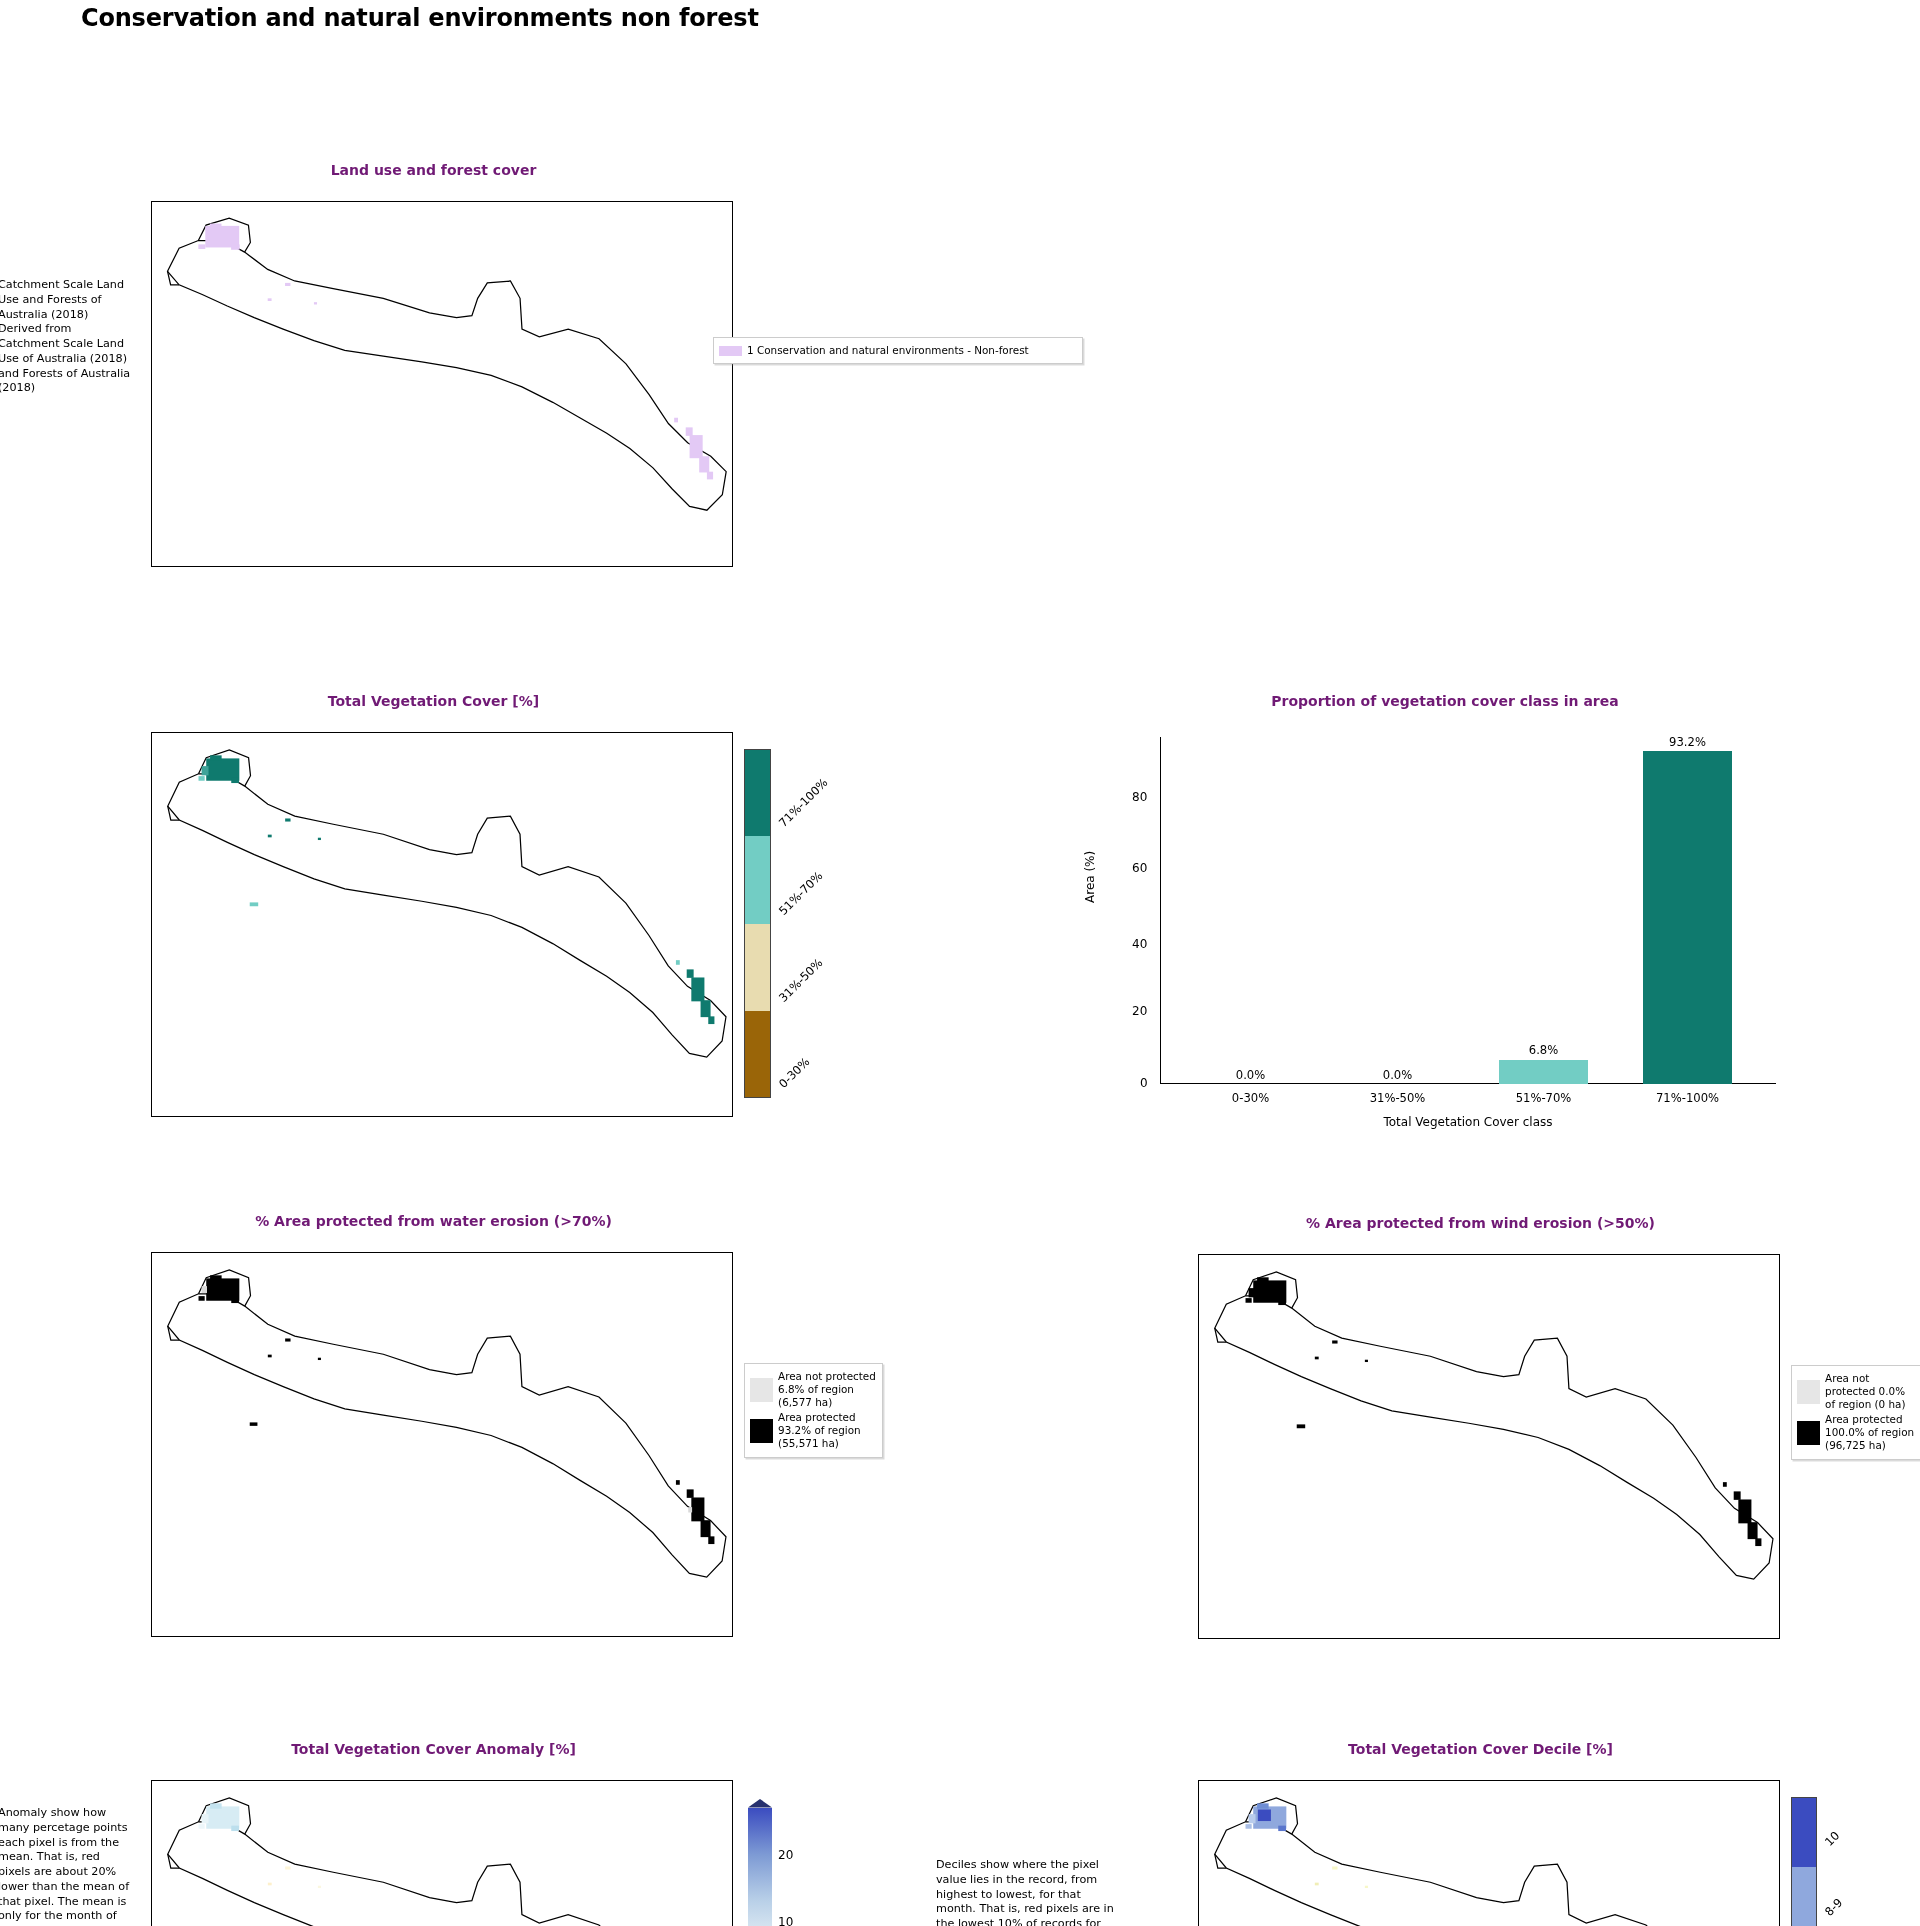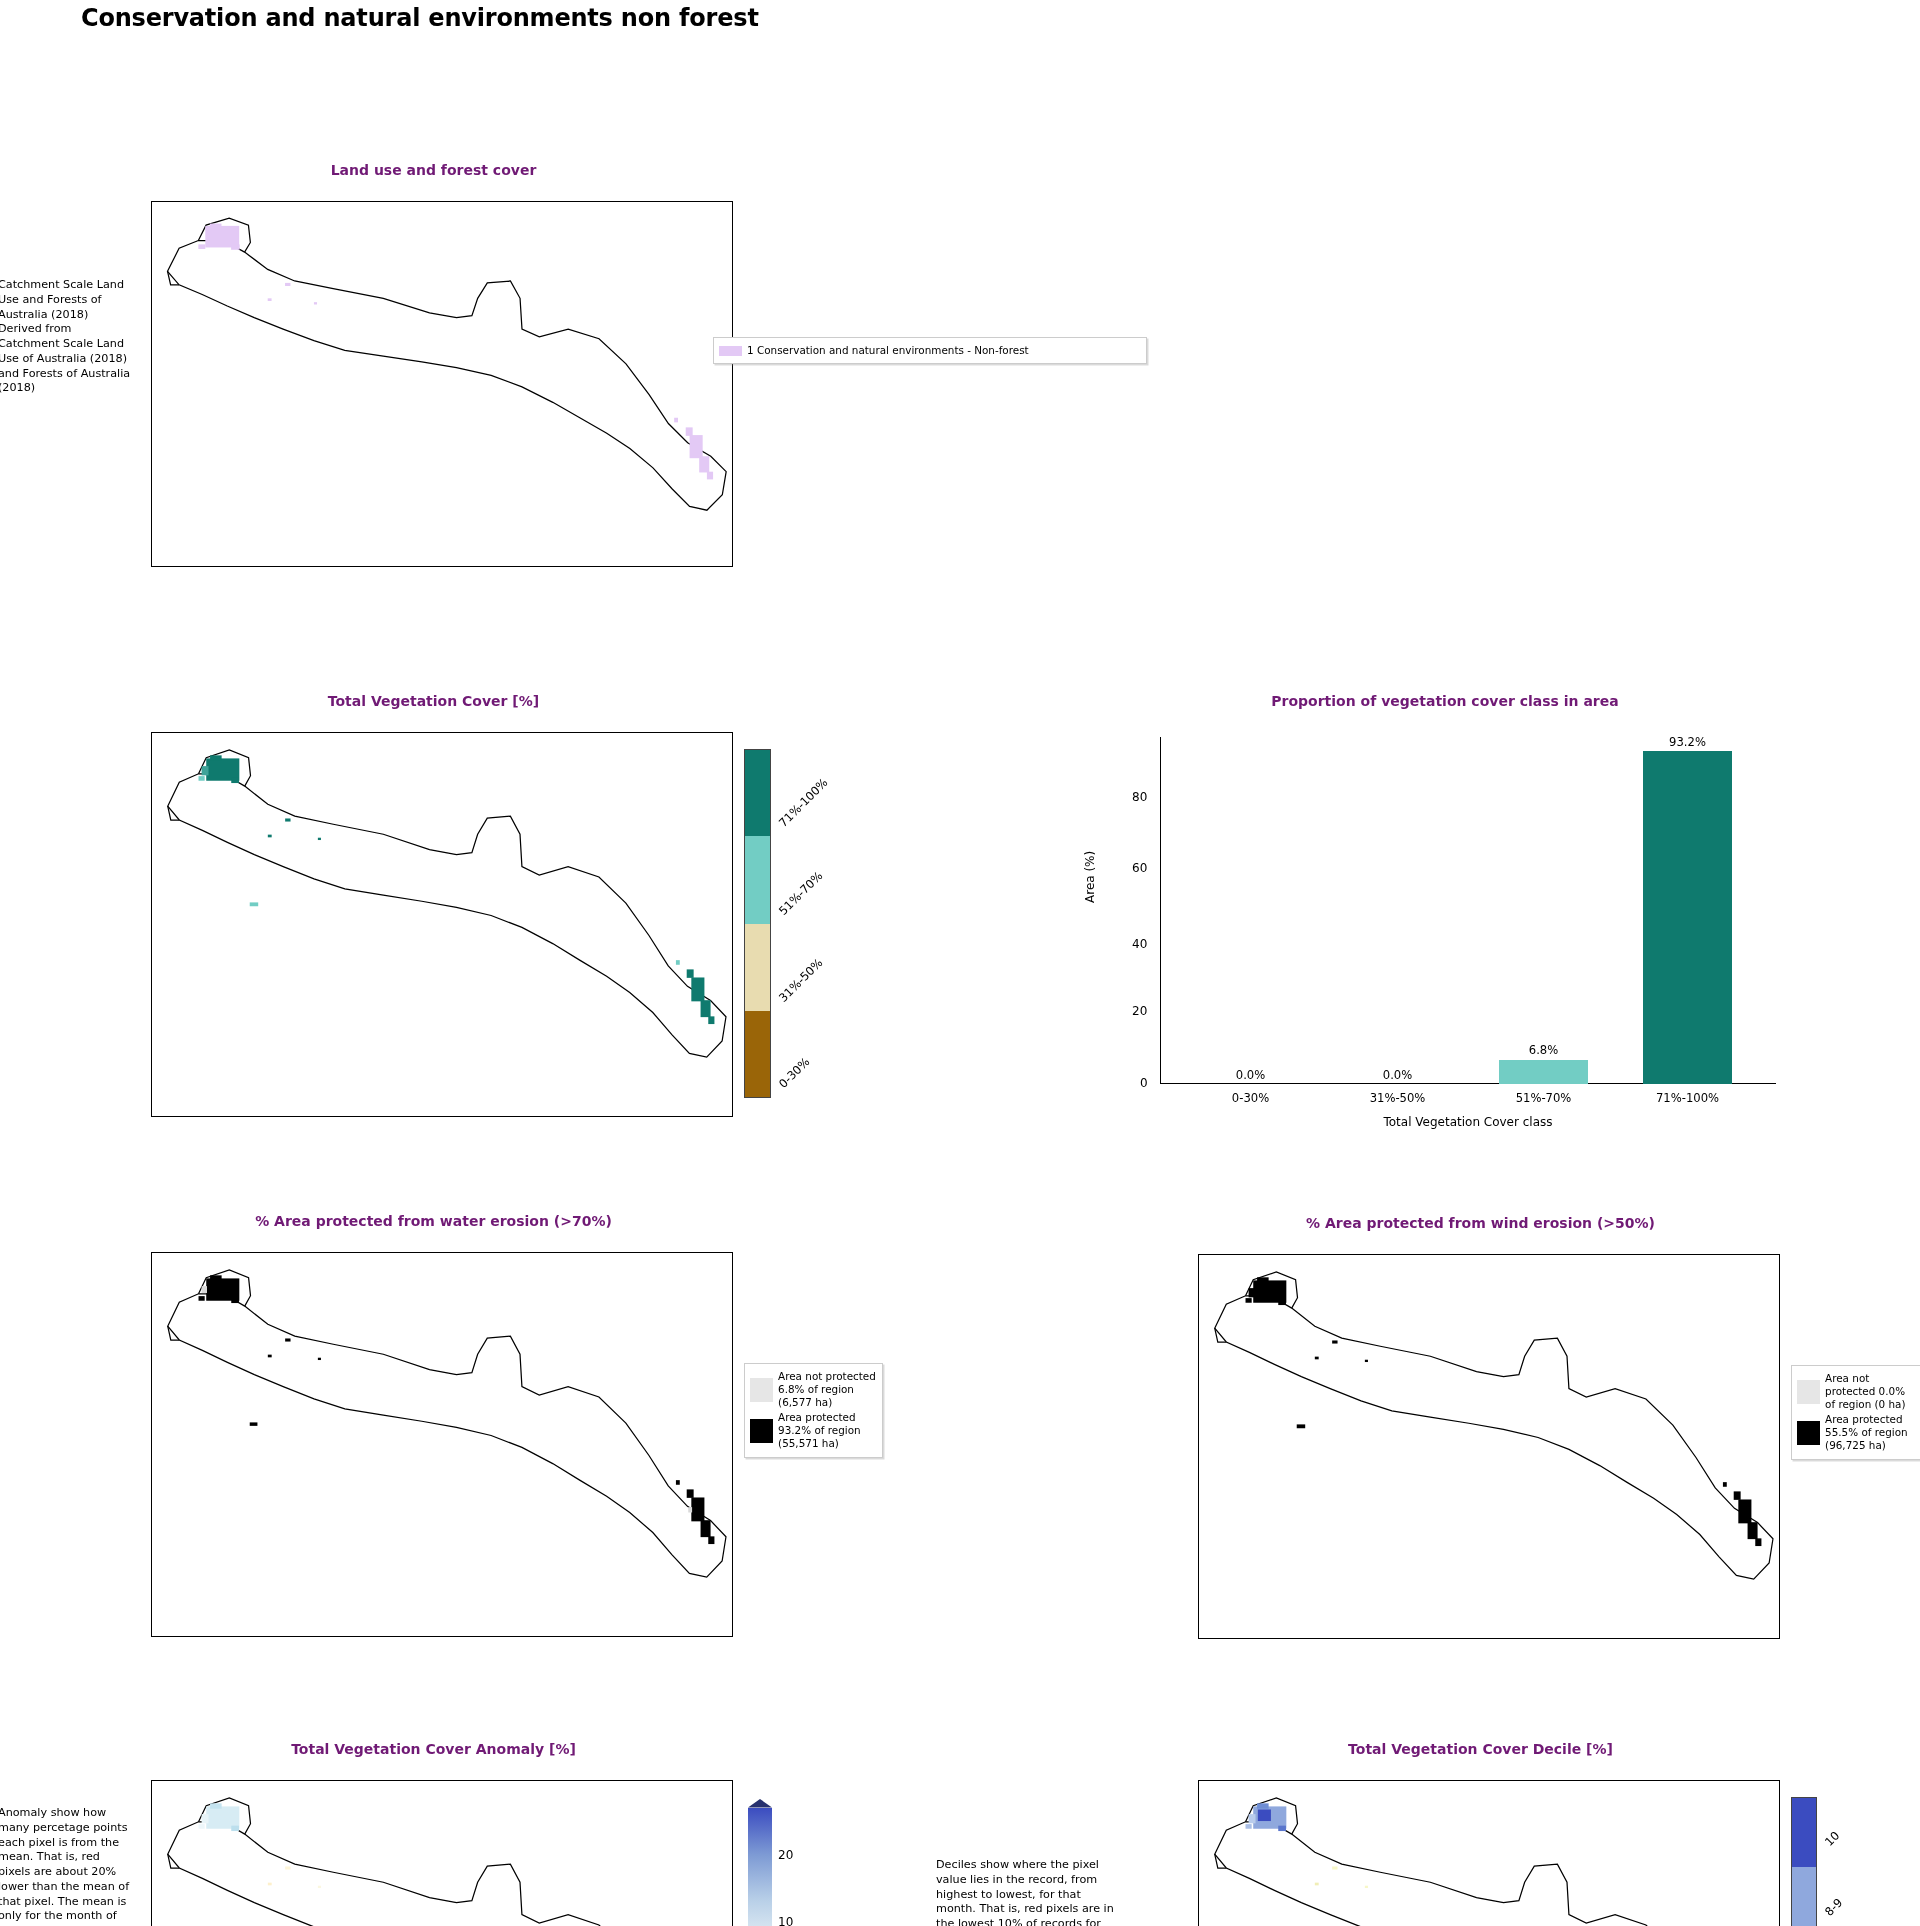--- a/index.html
+++ b/index.html
@@ -115,21 +115,21 @@
         <rect x="420" y="260" width="8" height="6"></rect>
         <rect x="1395" y="605" width="34" height="60"></rect>
         <rect x="1420" y="660" width="26" height="42"></rect>
         <rect x="1385" y="585" width="18" height="22"></rect>
         <rect x="1440" y="700" width="16" height="20"></rect>
         <rect x="1355" y="560" width="10" height="12"></rect>
       </g>
     </svg>
   </div>
   <div class="side-note" style="left:-141px; top:116px; width:135px;">Catchment Scale Land Use and Forests of Australia (2018) Derived from Catchment Scale Land Use of Australia (2018) and Forests of Australia (2018)</div>
-  <div class="legend-box" style="left:574px; top:175px; width:434px;">
+  <div class="legend-box" style="left:574px; top:175px; width:370px;">
     <div class="legend-row">
       <span class="legend-swatch" style="background:#e3c9f5;"></span>
       <span class="legend-text">1 Conservation and natural environments - Non-forest</span>
     </div>
   </div>
 </div>
 
 <div class="panel" style="left:139px; top:693px; width:589px; height:462px;">
   <div class="panel-title" style="top:0;">Total Vegetation Cover [%]</div>
   <div class="map-frame" style="left:11.6px; top:39px; width:582px; height:385px;">
@@ -268,21 +268,21 @@
       </g>
     </svg>
   </div>
   <div class="legend-box" style="left:605px; top:150px; width:131px;">
     <div class="legend-row">
       <span class="legend-swatch tall" style="background:#e6e6e6;"></span>
       <span class="legend-text">Area not protected 0.0% of region (0 ha)</span>
     </div>
     <div class="legend-row">
       <span class="legend-swatch tall" style="background:#000000;"></span>
-      <span class="legend-text">Area protected 55.5% of region (96,725 ha)</span>
+      <span class="legend-text">Area protected 100.0% of region (96,725 ha)</span>
     </div>
   </div>
 </div>
 
 <div class="panel" style="left:139px; top:1741px; width:589px; height:462px;">
   <div class="panel-title" style="top:0;">Total Vegetation Cover Anomaly [%]</div>
   <div class="map-frame" style="left:11.6px; top:39px; width:582px; height:385px;">
     <svg width="582" height="385" viewBox="0 0 1510 1000">
       <path d="M 40 190 L 70 128 L 120 106 L 185 106 L 240 138 L 300 185 L 370 216 L 470 237 L 600 263 L 720 303 L 790 316 L 830 311 L 845 263 L 870 221 L 930 216 L 955 263 L 960 347 L 1005 369 L 1080 347 L 1160 374 L 1230 442 L 1290 526 L 1340 605 L 1390 658 L 1450 695 L 1490 737 L 1480 800 L 1440 842 L 1395 832 L 1350 784 L 1300 726 L 1240 674 L 1180 632 L 1110 590 L 1040 547 L 960 505 L 880 474 L 790 453 L 700 437 L 600 421 L 500 405 L 420 379 L 340 347 L 265 316 L 195 284 L 130 253 L 70 226 Z" fill="none" stroke="#000" stroke-width="3.2"></path>
       <path d="M 40 190 L 48 226 L 70 226" fill="none" stroke="#000" stroke-width="3.2"></path>

